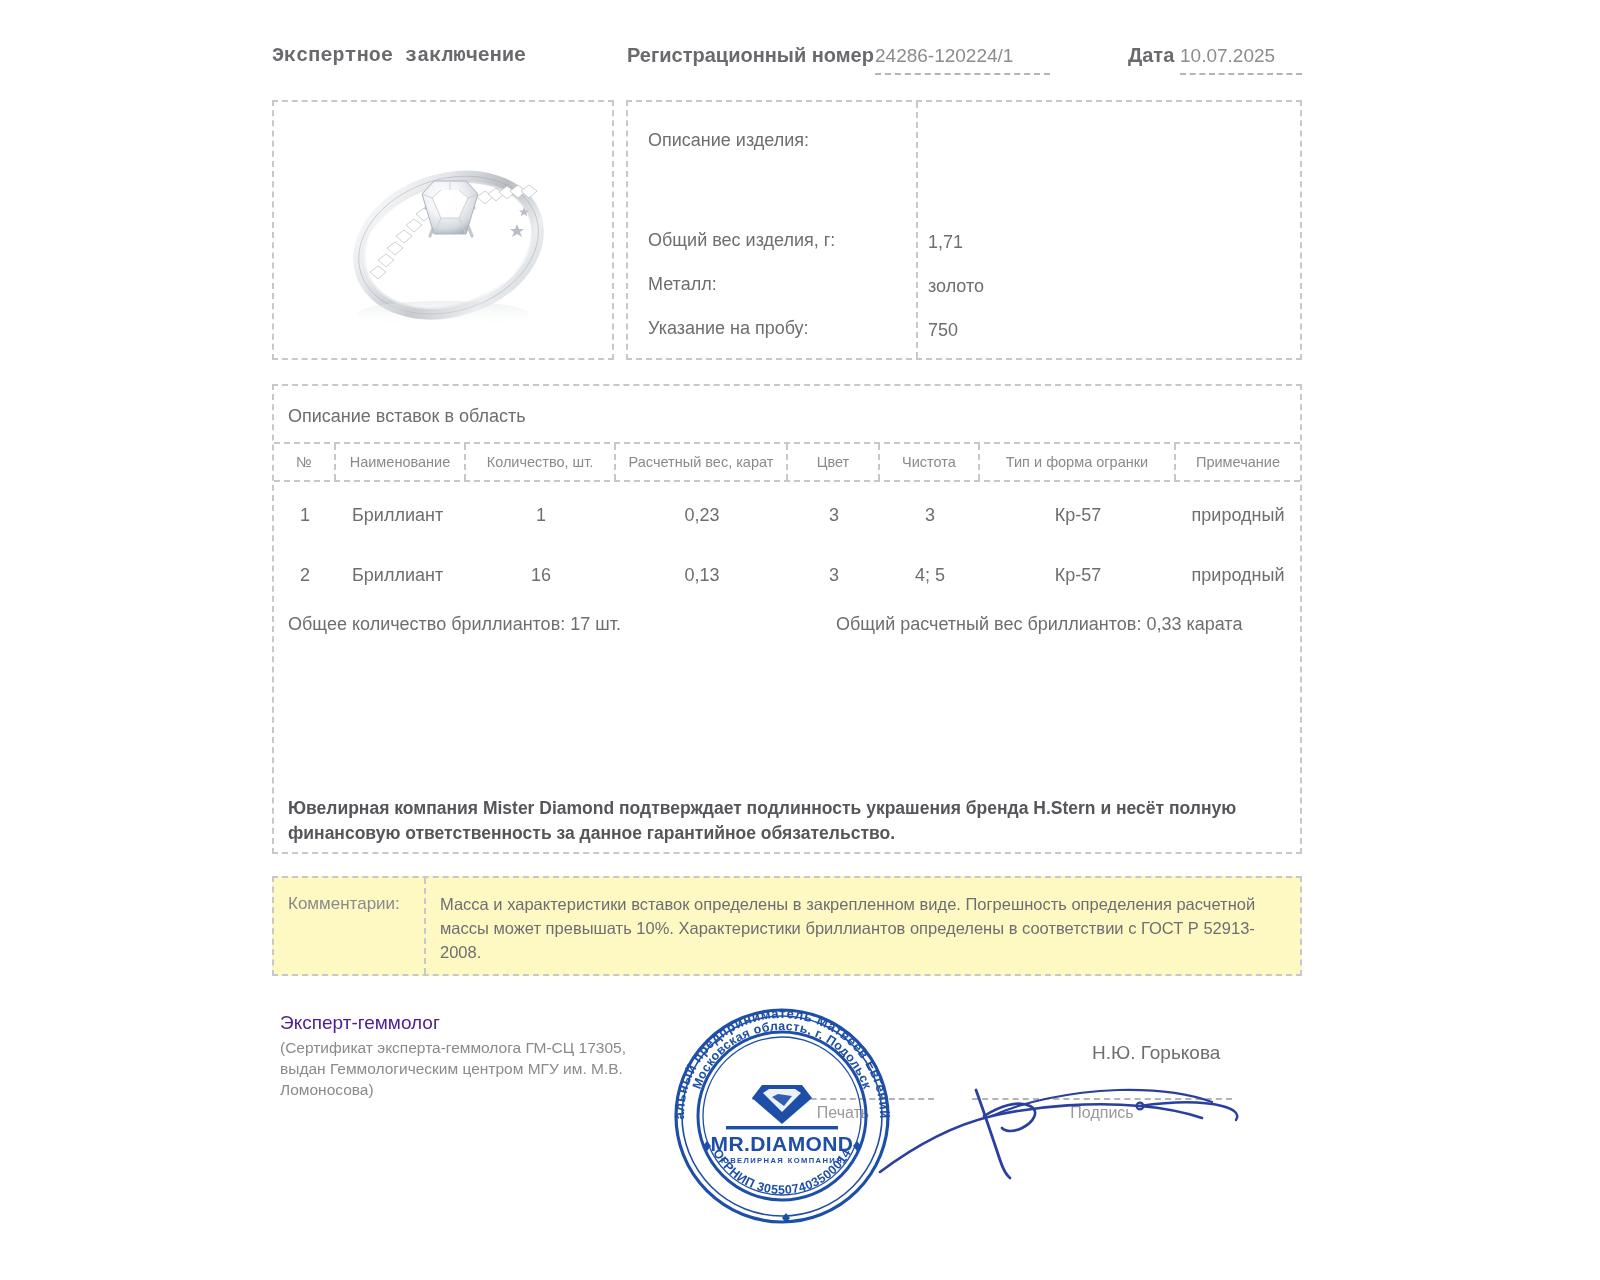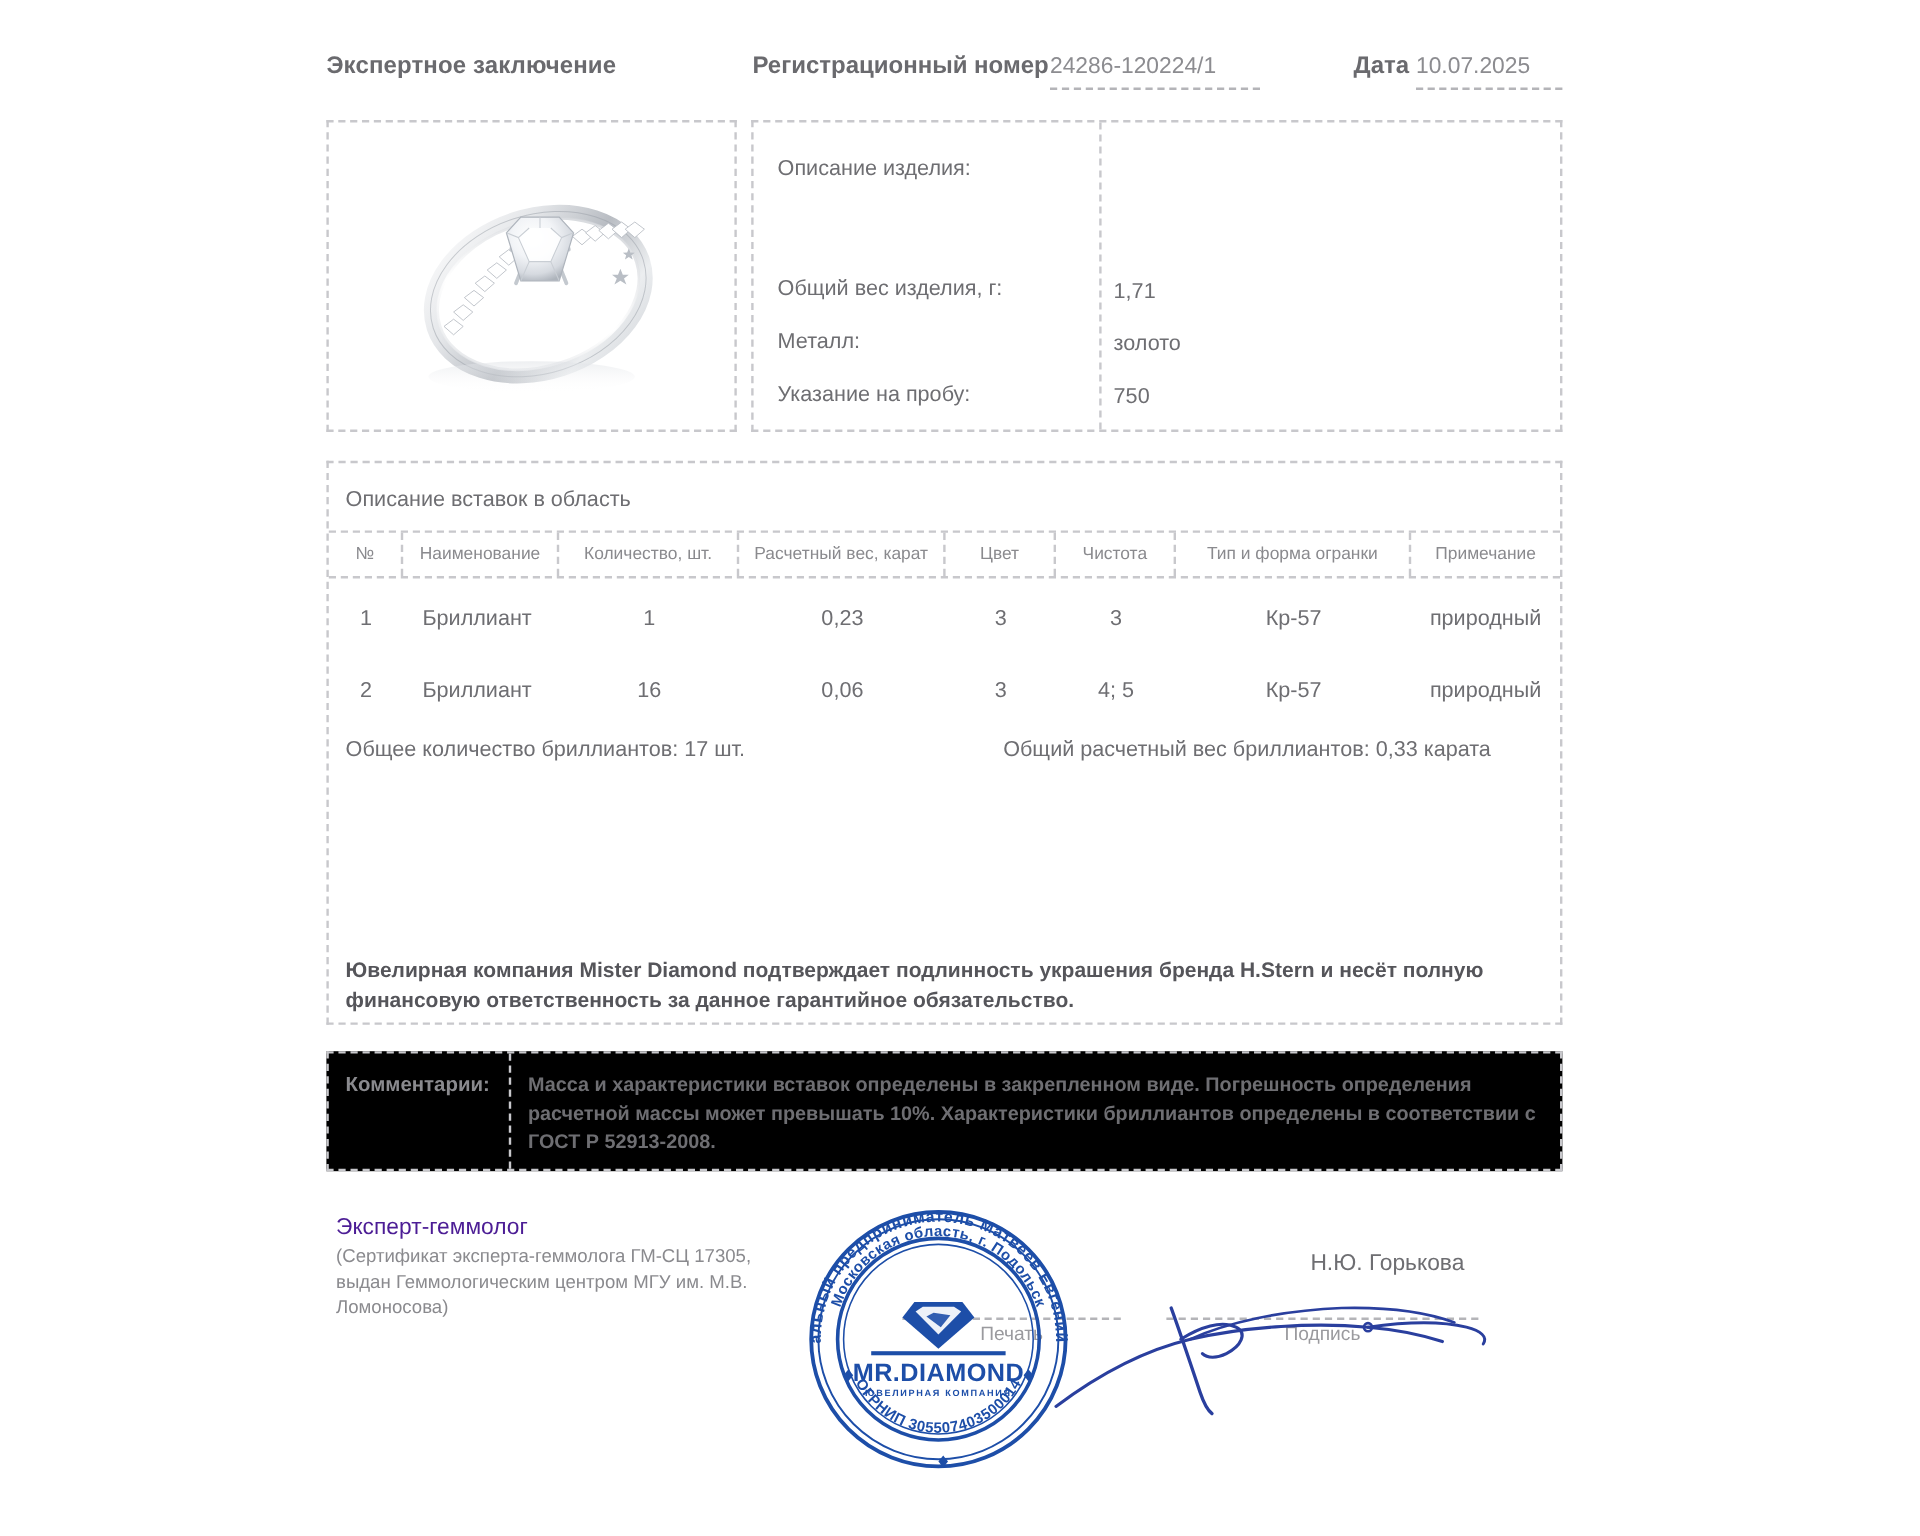--- a/index.html
+++ b/index.html
@@ -18,20 +18,21 @@
   
   .header {
     position: absolute;
     left: 272px; top: 38px;
     width: 1030px; height: 42px;
   }
   .hdr-title {
     position: absolute; left: 0; top: 6px;
     font-size: 20px; font-weight: bold; color: #6a6a6e;
     letter-spacing: 0.1px;
+    font-family: Liberation Mono, monospace;
   }
   .hdr-reg-label {
     position: absolute; left: 355px; top: 6px;
     font-size: 20px; font-weight: bold; color: #6a6a6e;
   }
   .hdr-reg-value {
     position: absolute; left: 603px; top: 7px;
     width: 175px; padding-bottom: 6px;
     font-size: 19px; color: #8c8c90;
     border-bottom: 2px dashed #b4b4b8;
@@ -131,22 +132,21 @@
     font-size: 17.5px; font-weight: bold; color: #55555a;
     line-height: 1.42;
   }
 
   
   .comments {
     position: absolute;
     left: 272px; top: 876px;
     width: 1030px; height: 100px;
     border: 2px dashed #c8c8cc;
-    background: #000000;
-    font-weight: bold;
+    background: #fef9c3;
   }
   .cm-divider {
     position: absolute; left: 150px; top: 0; height: 100%;
     border-left: 2px dashed #c8c8cc;
   }
   .cm-label {
     position: absolute; left: 14px; top: 16px;
     font-size: 17px; color: #8a8a8e;
   }
   .cm-text {
@@ -323,21 +323,21 @@
       <div class="td" style="left:514px;width:92px;">3</div>
       <div class="td" style="left:606px;width:100px;">3</div>
       <div class="td" style="left:706px;width:196px;">Кр-57</div>
       <div class="td" style="left:902px;width:124px;">природный</div>
     </div>
 
     <div class="trow" style="top:160px;">
       <div class="td" style="left:0px;  width:62px;">2</div>
       <div class="td namecol" style="left:62px; width:130px;">Бриллиант</div>
       <div class="td" style="left:192px;width:150px;">16</div>
-      <div class="td" style="left:342px;width:172px;">0,06</div>
+      <div class="td" style="left:342px;width:172px;">0,13</div>
       <div class="td" style="left:514px;width:92px;">3</div>
       <div class="td" style="left:606px;width:100px;">4; 5</div>
       <div class="td" style="left:706px;width:196px;">Кр-57</div>
       <div class="td" style="left:902px;width:124px;">природный</div>
     </div>
 
     <div class="totals">
       <div class="total-left">Общее количество бриллиантов: 17 шт.</div>
       <div class="total-right">Общий расчетный вес бриллиантов: 0,33 карата</div>
     </div>

